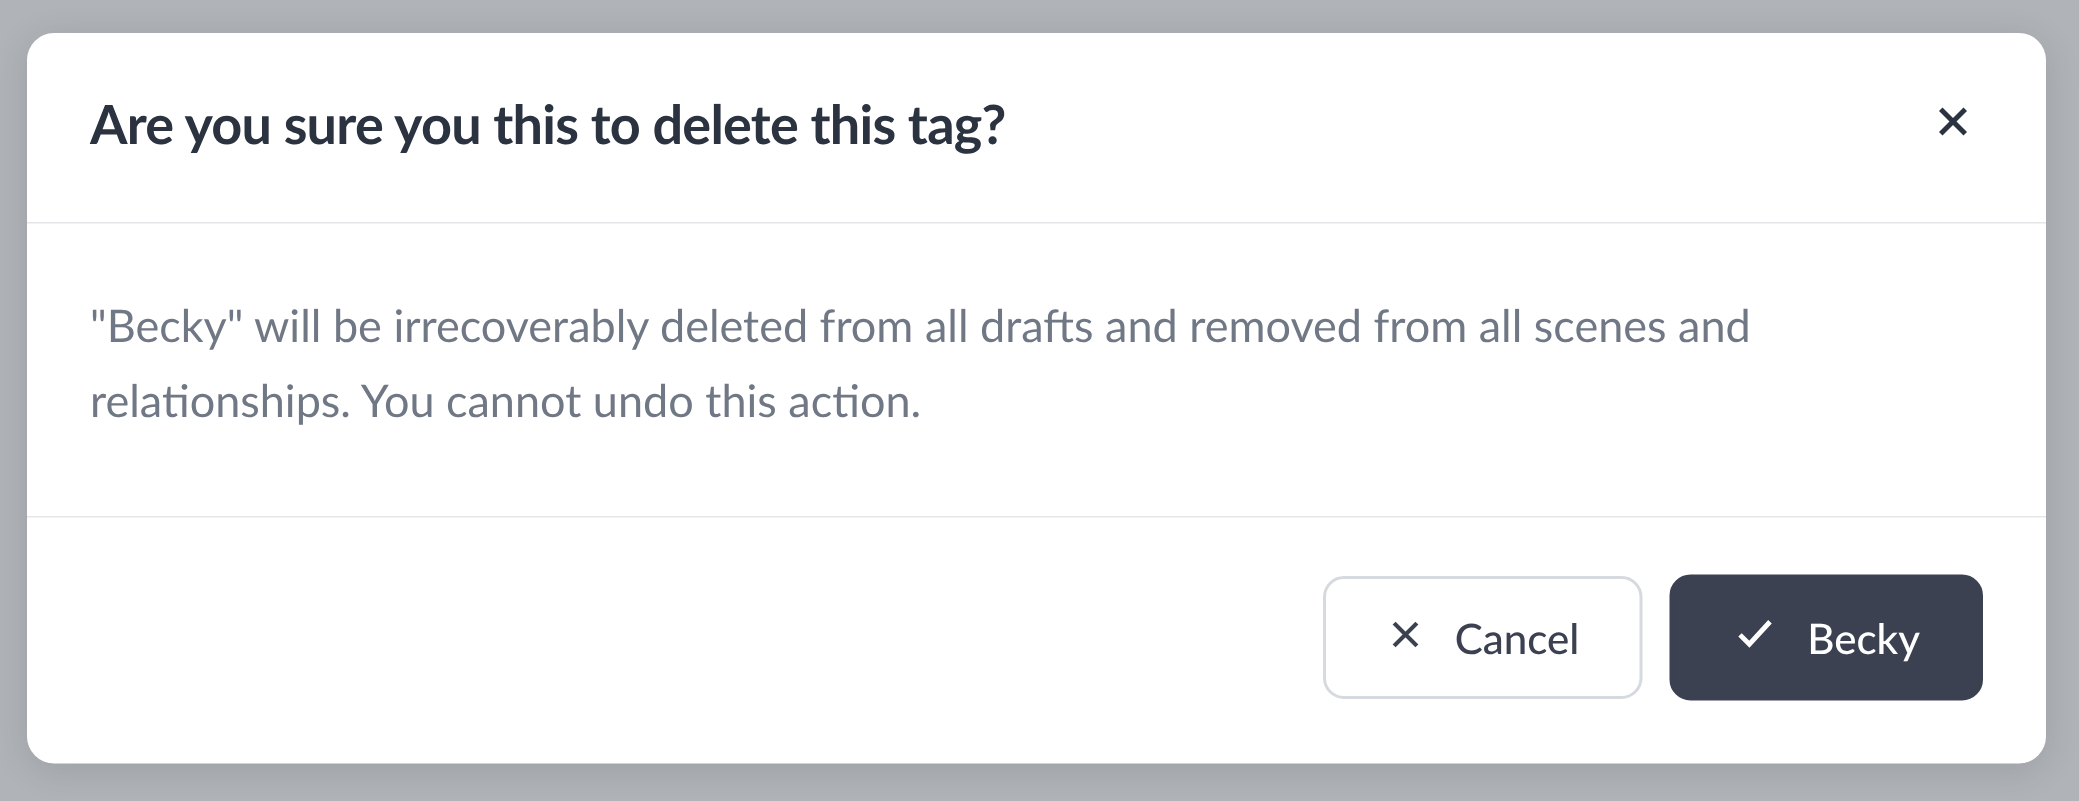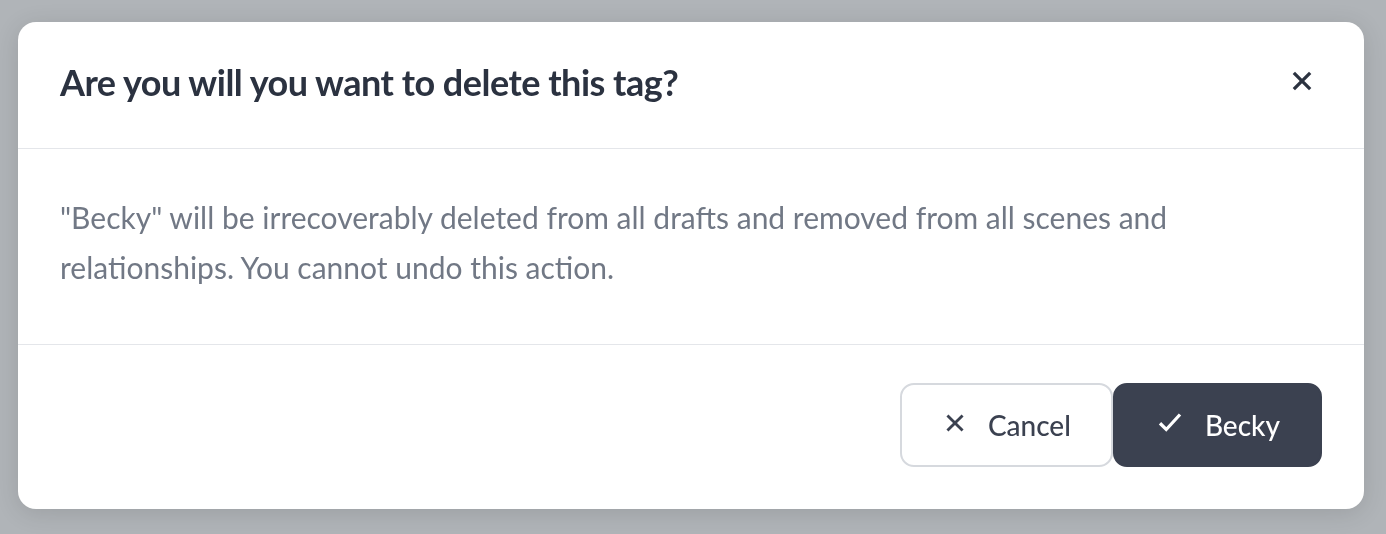--- a/index.html
+++ b/index.html
@@ -66,20 +66,22 @@
     }
     .modal-message {
       font-size: 30px;
       line-height: 1.65;
       color: #717885;
       font-weight: 400;
     }
     .modal-footer {
       display: flex;
       justify-content: flex-end;
+      align-items: center;
+      gap: 18px;
       padding: 38px 42px 42px 42px;
     }
     .btn {
       display: inline-flex;
       align-items: center;
       gap: 20px;
       font-size: 28px;
       font-weight: 500;
       padding: 22px 40px;
       border-radius: 14px;
@@ -109,21 +111,21 @@
       stroke-width: 2.6;
     }
   </style>
 </head>
 <body>
 
 <div class="backdrop"></div>
 
 <div class="modal">
   <div class="modal-header">
-    <h2 class="modal-title">Are you will you want to delete this tag?</h2>
+    <h2 class="modal-title">Are you sure you this to delete this tag?</h2>
     <button class="close-button">
       <span>
         <svg viewBox="0 0 24 24" fill="none">
           <line x1="5" y1="5" x2="19" y2="19"></line>
           <line x1="19" y1="5" x2="5" y2="19"></line>
         </svg>
       </span>
     </button>
   </div>
 

